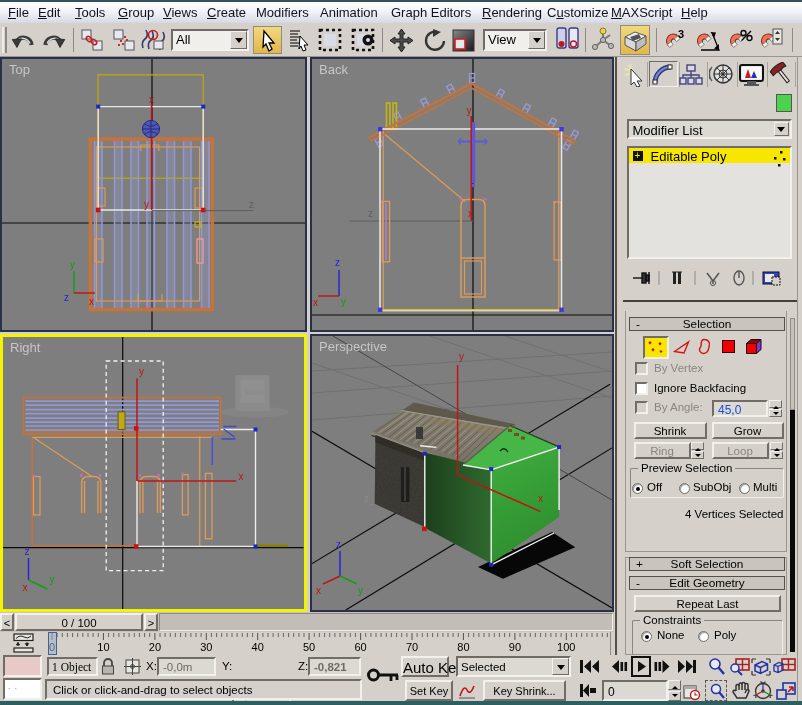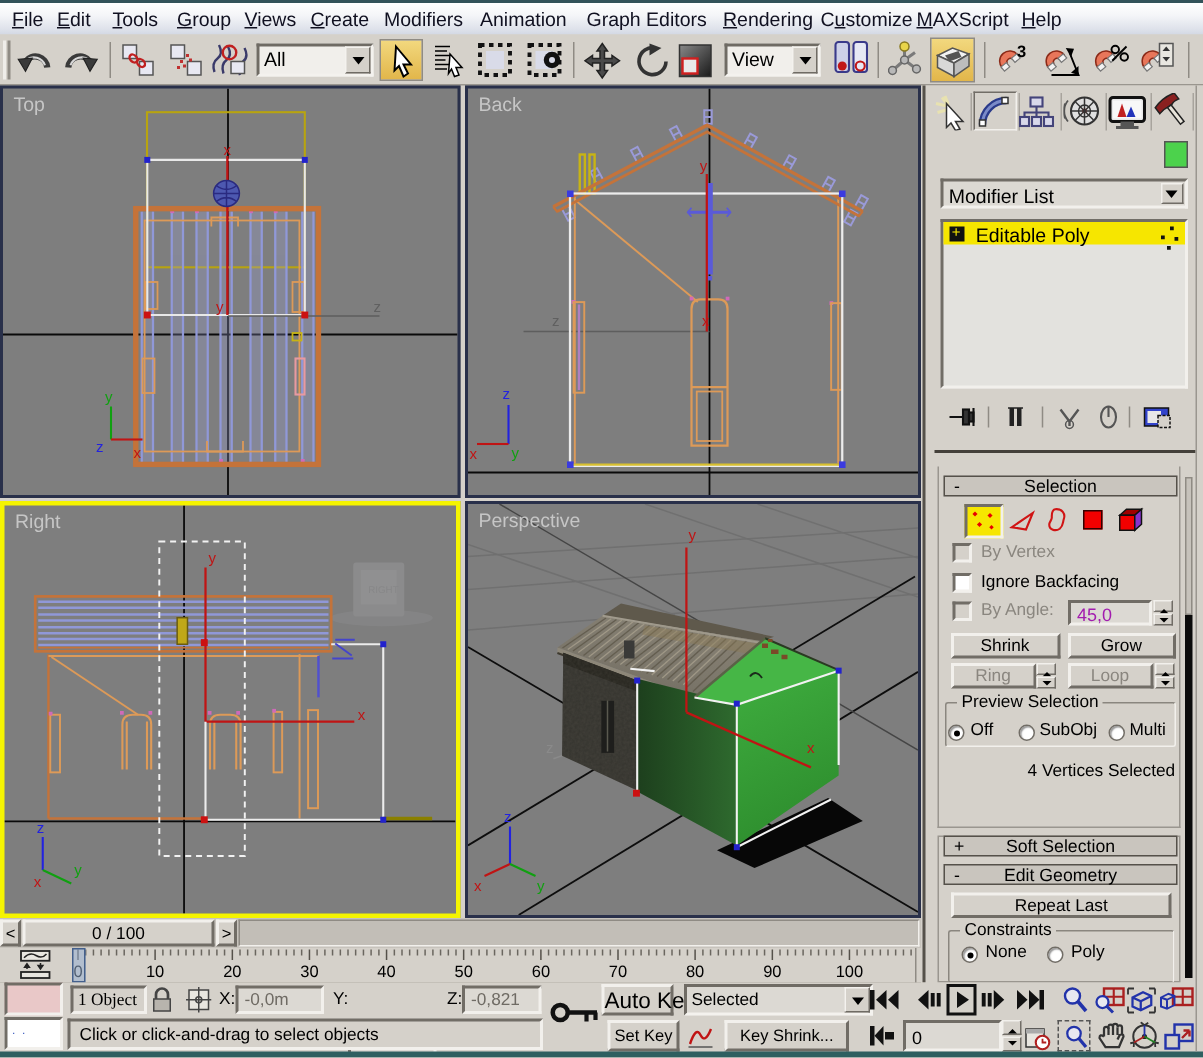--- a/index.html
+++ b/index.html
@@ -704,21 +704,21 @@
         <polygon points="2.5,6.5 7,2.5 17,2.5 12.5,6.5" fill="#a00000" stroke="#111"></polygon>
         <polygon points="2.5,6.5 12.5,6.5 12.5,16.5 2.5,16.5" fill="#f20000" stroke="#111"></polygon>
         <polygon points="12.5,6.5 17,2.5 17,12.5 12.5,16.5" fill="#8833cc" stroke="#111"></polygon>
       </svg>
     <div class="chk dis" style="left:18px;top:305px"></div>
       <div class="lbl dis" style="left:37px;top:305px">By Vertex</div>
     <div class="chk" style="left:18px;top:325px"></div>
       <div class="lbl" style="left:37px;top:325px">Ignore Backfacing</div>
     <div class="chk dis" style="left:18px;top:344px"></div>
       <div class="lbl dis" style="left:37px;top:344px">By Angle:</div>
-    <div class="sunken" style="left:95px;top:343px;width:56px;height:17px;color:#a21caf;">
+    <div class="sunken" style="left:95px;top:343px;width:56px;height:17px;color:#1d4ed8;">
         <span style="position:absolute;left:4px;top:1px;">45,0</span>
       </div>
     <div class="spin" style="left:152px;top:343px">
         <span class="up"></span>
         <span class="dn"></span>
       </div>
     <div class="btn" style="left:16.5px;top:364.5px;width:73px;height:17px;line-height:15px;">Shrink</div>
     <div class="btn" style="left:94.5px;top:364.5px;width:72px;height:17px;line-height:15px;">Grow</div>
     <div class="btn dis" style="left:16.5px;top:385px;width:57px;height:17px;line-height:15px;">Ring</div>
     <div class="spin" style="left:74px;top:385px">
@@ -920,36 +920,36 @@
       </svg>
     <div class="lbl" style="left:146px;top:5px;font-size:11.5px;">X:</div>
     <div class="sunken" style="left:157px;top:2px;width:59px;height:19px;">
         <span style="position:absolute;left:4px;top:2px;font-size:11.5px;color:#6f6b64;">-0,0m</span>
       </div>
     <div class="lbl" style="left:222px;top:5px;font-size:11.5px;">Y:</div>
     <div class="sunken" style="left:232px;top:2px;width:59px;height:19px;margin-top:28px;">
         <span style="position:absolute;left:4px;top:2px;font-size:11.5px;color:#6f6b64;">1,416m</span>
       </div>
     <div class="lbl" style="left:298px;top:5px;font-size:11.5px;">Z:</div>
-    <div class="sunken" style="left:308px;top:2px;width:53px;height:19px;">
+    <div class="sunken" style="left:308px;top:2px;width:53px;height:19px;font-weight:bold;">
         <span style="position:absolute;left:4px;top:2px;font-size:11.5px;color:#6f6b64;">-0,821</span>
       </div>
     <svg class="abs" style="left:366px;top:4px" width="36" height="32" viewBox="0 0 36 32">
         <circle cx="7.5" cy="16" r="5" fill="none" stroke="#111" stroke-width="3"></circle>
         <line x1="12" y1="16" x2="32" y2="16" stroke="#111" stroke-width="3"></line>
         <line x1="25" y1="16" x2="25" y2="22" stroke="#111" stroke-width="2.8"></line>
         <line x1="31" y1="16" x2="31" y2="21" stroke="#111" stroke-width="2.8"></line>
       </svg>
     <div class="sunken" style="left:45px;top:24px;width:317px;height:21px;background:#d5d1ca;">
         <span style="position:absolute;left:6px;top:3px;font-size:11.5px;">Click or click-and-drag to select objects</span>
       </div>
 
     <div class="btn" style="left:401px;top:1px;width:48px;height:21px;line-height:19px;font-size:15px;white-space:nowrap;">Auto Key</div>
     <div class="btn" style="left:405px;top:25px;width:48px;height:21px;line-height:19px;font-size:11px;white-space:nowrap;">Set Key</div>
-    <div class="combo" style="left:456px;top:1px;width:126px;height:21px;background:#dcd9d3;">
+    <div class="combo" style="left:456px;top:1px;width:115px;height:21px;background:#dcd9d3;">
         <span class="txt" style="font-size:11.5px;top:3px">Selected</span>
         <span class="arrowbtn">
           <span class="darr"></span>
         </span>
       </div>
     <svg class="abs" style="left:458px;top:27px" width="18" height="18" viewBox="0 0 18 18">
         <path d="M2 14 Q6 2 9 8 Q12 14 16 4" fill="none" stroke="#c01414" stroke-width="1.6"></path>
         <path d="M1 16 L17 16" stroke="#555"></path>
       </svg>
     <div class="btn" style="left:483px;top:25px;width:83px;height:21px;line-height:19px;font-size:11px;white-space:nowrap;">Key Shrink...</div>

